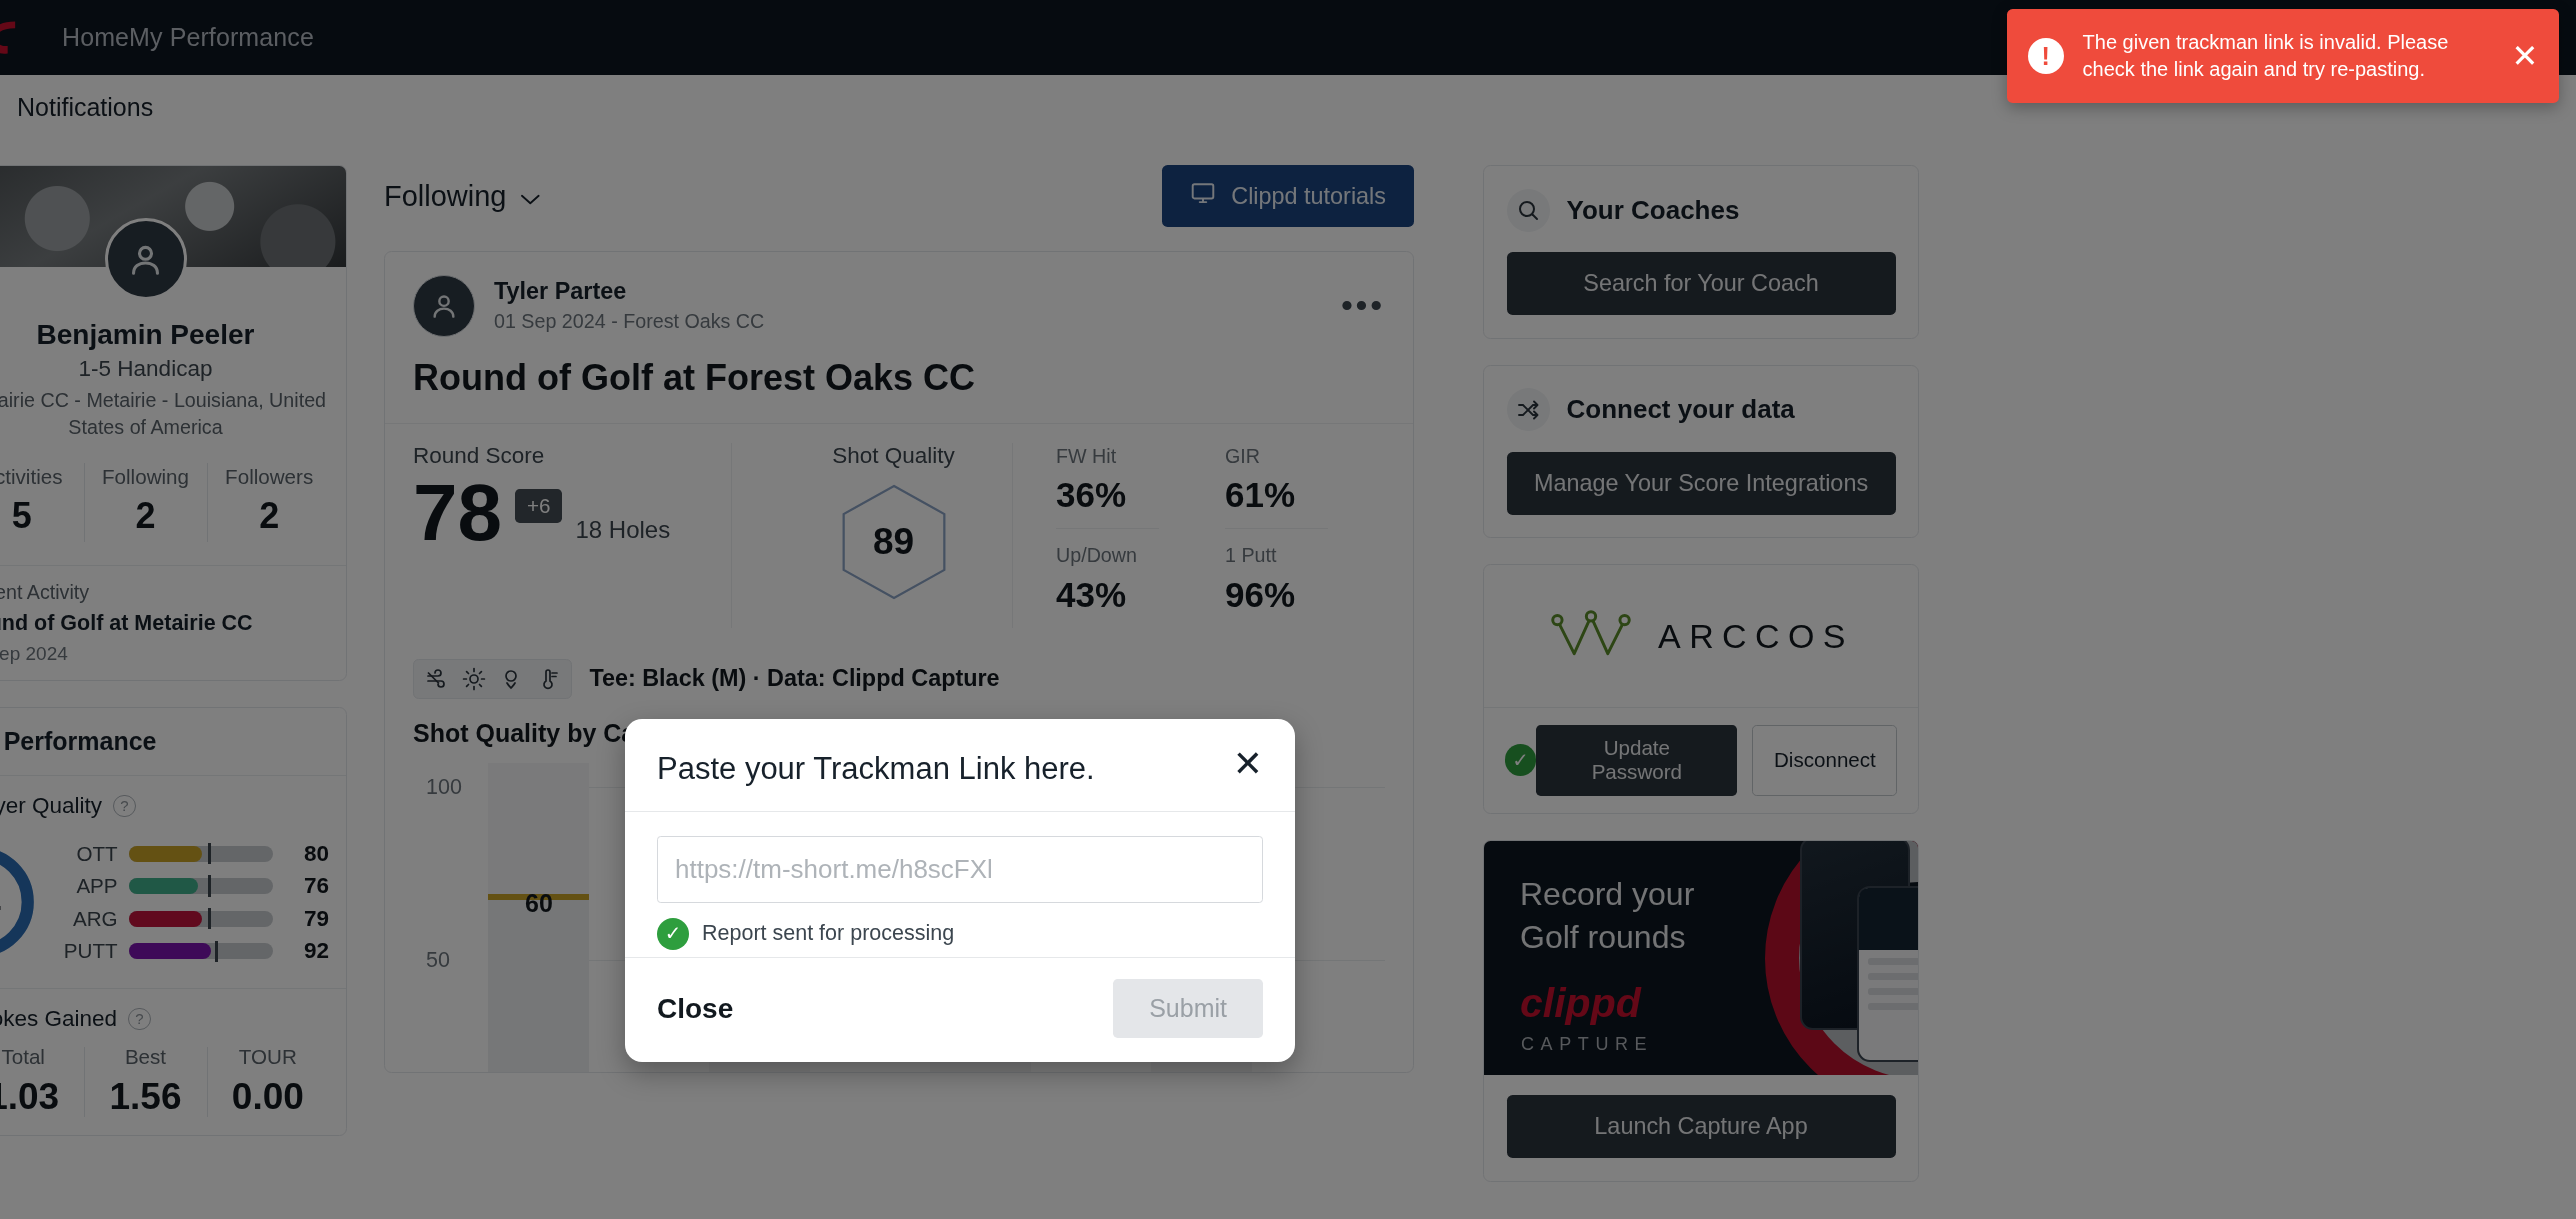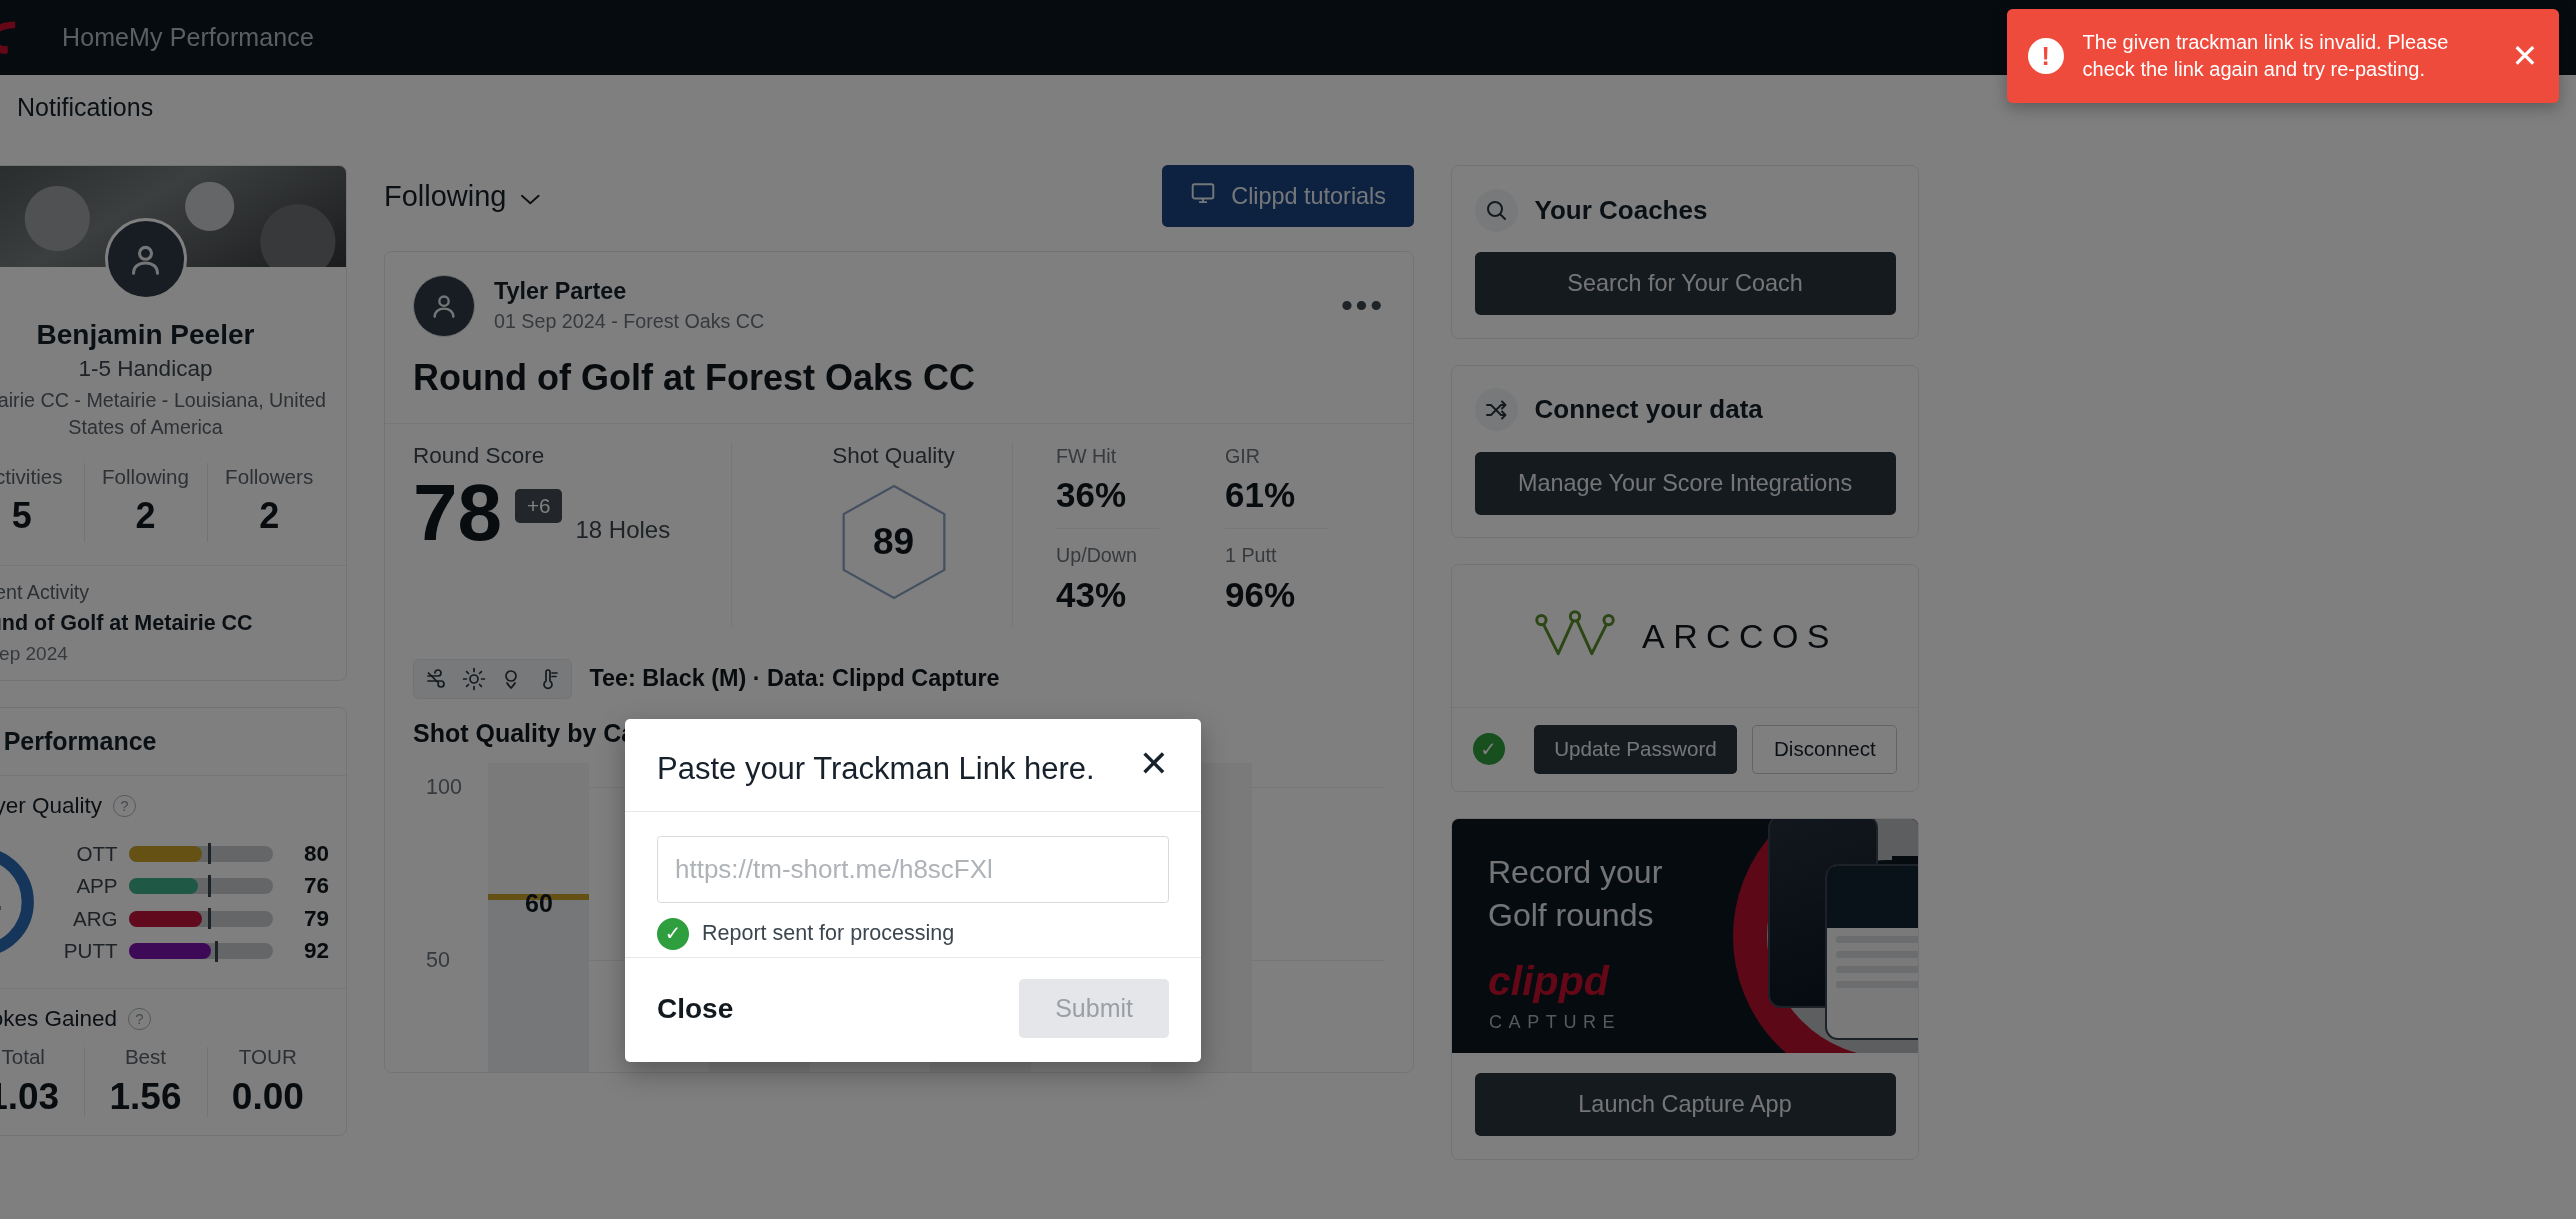--- a/index.html
+++ b/index.html
@@ -141,21 +141,21 @@
   .plot { position:relative; height:309px; margin-top:15px; margin-left:75px; }
   .ylab { position:absolute; left:-62px; font-size:21.5px; color:#6c757d; transform:translateY(-50%); }
   .gridline { position:absolute; left:0; right:0; height:0.9px; background:#e9ecef; }
   .colstripe { position:absolute; top:0; bottom:0; width:101px; background:#f4f5f7; }
   .bar-col { position:absolute; bottom:0; width:101px; background:#eceef0; }
   .bar-cap { position:absolute; height:6.6px; width:101px; }
   .bar-num { position:absolute; font-size:25px; font-weight:bold; color:#12191f; transform:translate(-50%,-100%); }
 
   
   .right-col { width:468px; flex:0 0 auto; padding-top:26px; }
-  .rcard { background:#fff; border:0.9px solid #e3e6ea; border-radius:7.5px; padding:22.5px; margin-bottom:26px; }
+  .rcard { background:#fff; border:0.9px solid #e3e6ea; border-radius:7.5px; padding:22.5px; margin-bottom:26px;margin-left:32px; }
   .rhead { display:flex; align-items:center; gap:17px; }
   .rbubble { width:43px; height:43px; border-radius:50%; background:#f0f2f4;
     display:flex; align-items:center; justify-content:center; color:#2b343d; }
   .rtitle { font-size:26px; font-weight:bold; color:#17212b; }
   .dark-btn { display:block; width:100%; margin-top:20.6px; background:#2b343d; color:#e8eaec;
     border:none; border-radius:5.6px; padding:18px 0; font-size:23.4px; cursor:pointer; }
   .arccos-card { padding:0; overflow:hidden; }
   .arccos-logo { height:142px; display:flex; align-items:center; justify-content:center; gap:24px; }
   .arccos-word { font-size:34px; letter-spacing:8.4px; color:#12191f; }
   .arccos-foot { border-top:0.9px solid #e9ecef; padding:17px 20.6px; display:flex; align-items:center; }
@@ -178,22 +178,22 @@
   .phone1 { left:316px; top:-3.7px; width:110px; height:193px; background:linear-gradient(160deg,#23303c,#0b1420); }
   .phone2 { left:373px; top:45px; width:118px; height:176px; background:#f4f5f7; }
   .phone2-top { height:62px; background:#142433; border-radius:9.4px 9.4px 0 0; }
   .phone2-line { height:6.6px; margin:8.4px 9.4px; background:#d8dbdf; border-radius:2.8px; }
   .promo-btn { display:block; width:calc(100% - 45px); margin:20.6px 22.5px 22.5px; background:#2b343d;
     color:#e8eaec; border:none; border-radius:5.6px; padding:18px 0; font-size:23.4px; cursor:pointer; }
 
   
   .scrim { position:absolute; left:0; top:0; width:2576px; height:1220px; background:rgba(0,0,0,.5); z-index:50; }
   .modal {
-    position:absolute; left:625px; top:719px; width:576px; height:343px;
-    background:#fff; border-radius:5px; z-index:60;
+    position:absolute; left:625px; top:719px; width:670px; height:343px;
+    background:#fff; border-radius:17px; z-index:60;
     box-shadow:0 10.3px 28px rgba(0,0,0,.3);
     display:flex; flex-direction:column;
   }
   .modal-head { display:flex; align-items:flex-start; padding:32px 32px 0; }
   .modal-title { font-size:31px; color:#17212b; }
   .modal-x { margin-left:auto; font-size:36px; line-height:.7; color:#17212b; cursor:pointer; }
   .modal-divider { height:0.9px; background:#e6e8ea; margin:24px 0 0; }
   .modal-body { padding:24px 32px 0; }
   .tm-input {
     width:100%; height:67px; border:0.9px solid #d6d9dd; border-radius:3.7px;

